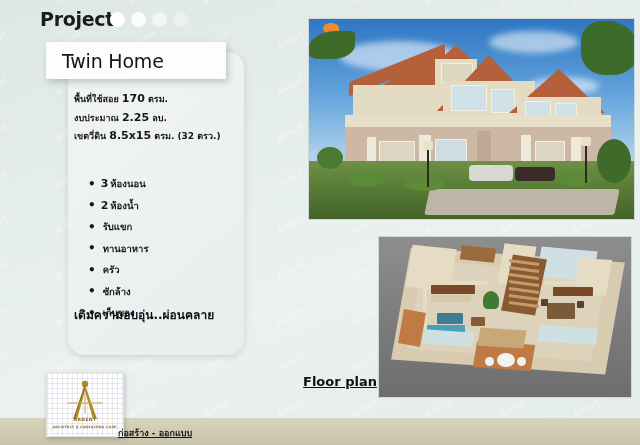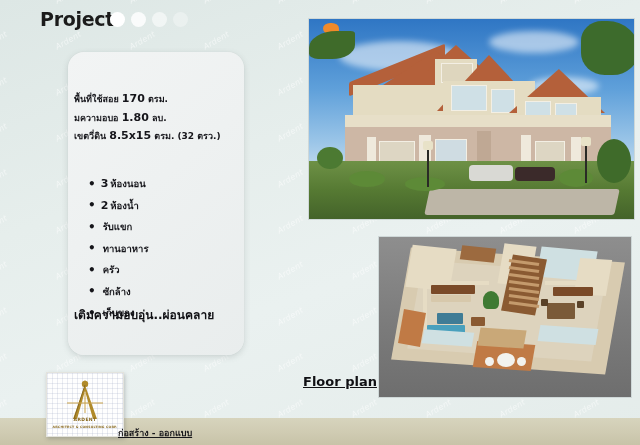--- a/index.html
+++ b/index.html
@@ -262,30 +262,33 @@
   <div class="project-title">Project</div>
   <div class="dots">
     <span class="dot d1"></span>
     <span class="dot d2"></span>
     <span class="dot d3"></span>
     <span class="dot d4"></span>
   </div>
 
   <div class="info-panel"></div>
 
+  <div class="title-card">
+    <span class="txt">Twin Home</span>
+  </div>
 
   <div class="spec-list">
     <div class="spec-line">
       <span class="lbl">พื้นที่ใช้สอย</span>
       <span class="val">170</span>
       <span class="lbl">ตรม.</span>
     </div>
     <div class="spec-line">
-      <span class="lbl">มความอบอ</span>
-      <span class="val">1.80</span>
+      <span class="lbl">งบประมาณ</span>
+      <span class="val">2.25</span>
       <span class="lbl">ลบ.</span>
     </div>
     <div class="spec-line">
       <span class="lbl">เขตวี่ดิน</span>
       <span class="val">8.5x15</span>
       <span class="lbl">ตรม. (32 ตรว.)</span>
     </div>
   </div>
 
   <div class="feature-list">

